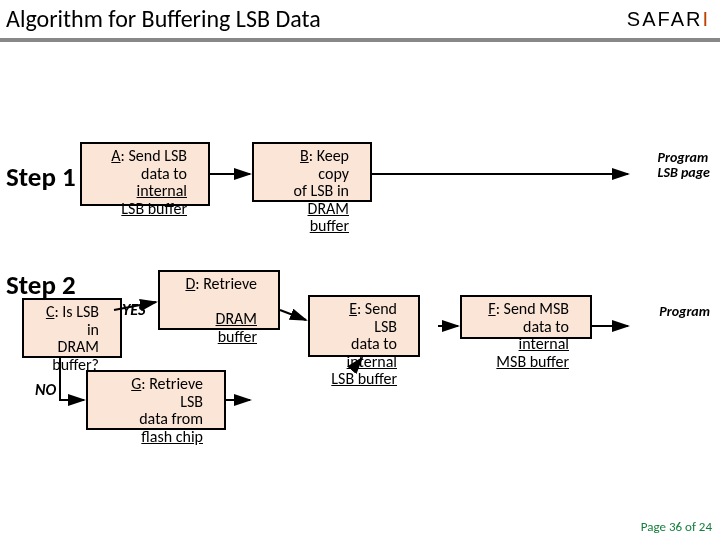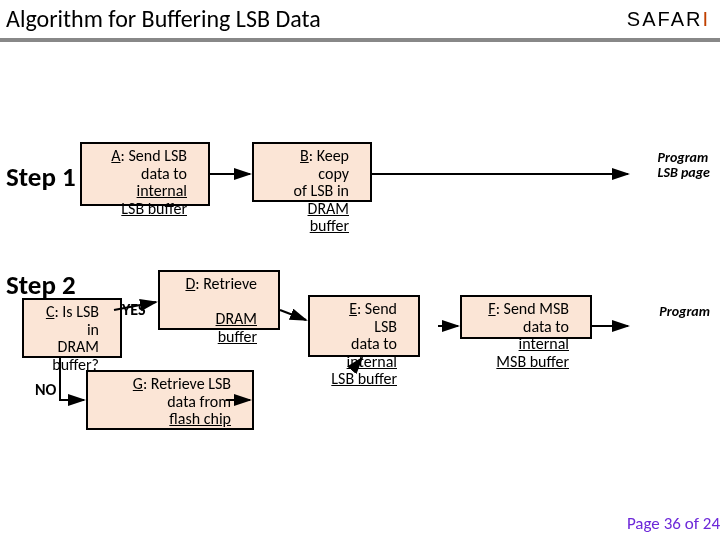--- a/index.html
+++ b/index.html
@@ -7,22 +7,22 @@
 .title{position:absolute;left:6px;top:4px;font-size:24px;font-weight:400}
 .safari{position:absolute;right:10px;top:8px;font-family:Liberation Sans, sans-serif;font-size:20px;letter-spacing:2px}
 .safari .o{color:#c04000}
 .hr{position:absolute;left:0;right:0;top:38px;height:4px;background:#888}
 .step-lbl{position:absolute;font-size:27px;font-weight:700}
 .box{position:absolute;border:2px solid #000;text-align:right;font-size:16px;line-height:1.1;padding:3px 21px;box-sizing:border-box}
 .peach{background:#fbe5d6}
 .pink{background:#fbe5d6}
 .un{text-decoration:underline}
 .result{position:absolute;font-style:italic;font-weight:700;font-size:14px;line-height:1.1}
-.edge-lbl{position:absolute;font-size:16px;font-weight:700}
-.footer{position:absolute;right:0;bottom:6px;font-size:17px;color:#6d28d9}
+.edge-lbl{position:absolute;font-style:italic;font-size:16px;font-weight:700}
+.footer{position:absolute;right:8px;bottom:6px;font-size:13px;color:#15803d}
 svg{position:absolute;left:0;top:0}
 </style>
 </head>
 <body>
 
 <div class="slide">
   <div class="title">Algorithm for Buffering LSB Data</div>
   <div class="safari"><span>SAFAR</span><span class="o">I</span></div>
   <div class="hr"></div>
 
@@ -56,21 +56,21 @@
   <div class="box peach" style="left:308px;top:295px;width:112px;height:62px">
     <span class="un">E</span><span>: Send LSB</span><br>
     <span>data to </span><span class="un">internal</span><br>
     <span class="un">LSB buffer</span>
   </div>
   <div class="box peach" style="left:460px;top:295px;width:132px;height:44px">
     <span class="un">F</span><span>: Send MSB</span><br>
     <span>data to </span><span class="un">internal</span><br>
     <span class="un">MSB buffer</span>
   </div>
-  <div class="box pink" style="left:86px;top:370px;width:168px;height:60px">
+  <div class="box pink" style="left:86px;top:370px;width:140px;height:60px">
     <span class="un">G</span><span>: Retrieve LSB</span><br>
     <span>data from</span><br>
     <span class="un">flash chip</span>
   </div>
   <div class="result" style="right:10px;top:304px">
     <span>Program</span><br>
   </div>
 
   <div class="edge-lbl" style="left:122px;top:300px">YES</div>
   <div class="edge-lbl" style="left:35px;top:380px">NO</div>

